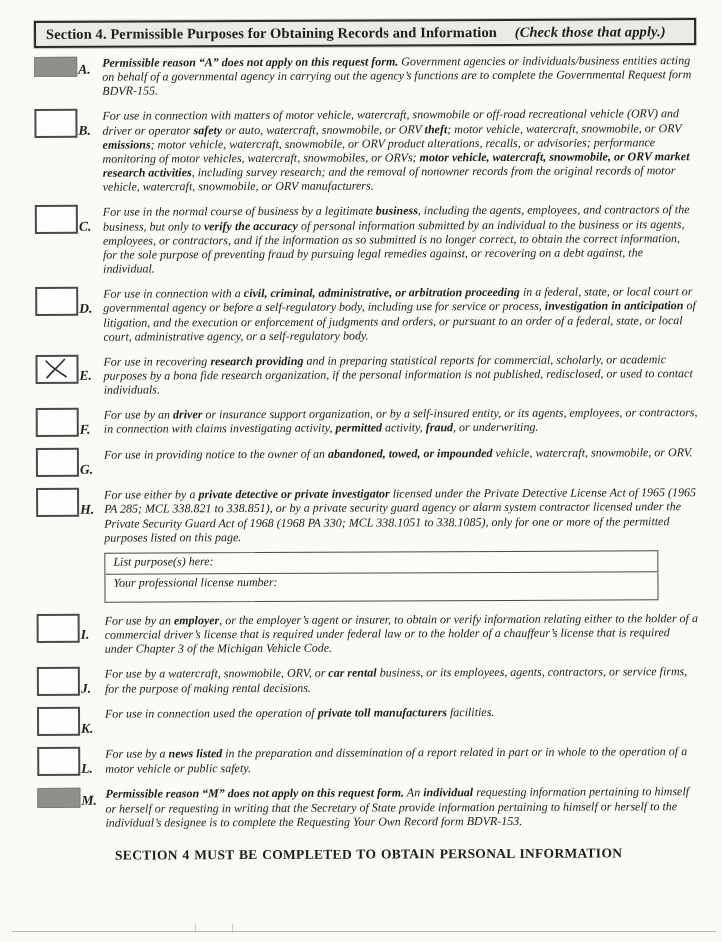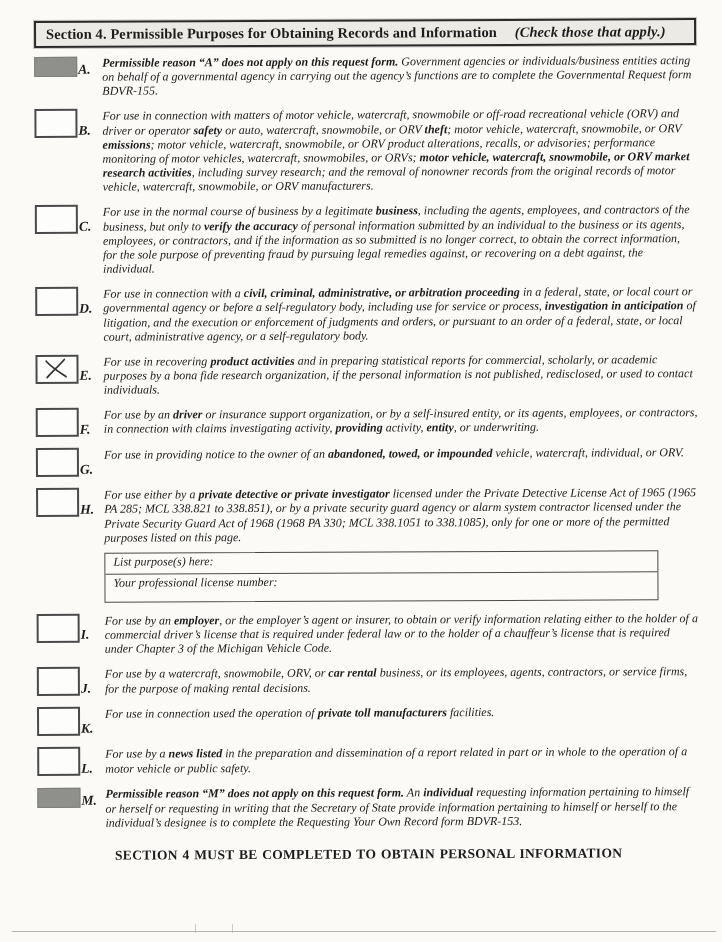--- a/index.html
+++ b/index.html
@@ -139,35 +139,35 @@
         <div class="item">
           <div class="cbcol">
             <div class="checkbox checked">
               <svg viewBox="0 0 43 29" width="39" height="25">
                 <path d="M9 5 C 15 12, 23 17, 32 23"></path>
                 <path d="M30 3 C 23 11, 15 18, 10 24"></path>
               </svg>
             </div>
             <span class="letter">E.</span>
           </div>
-          <div class="itext"><span>For use in recovering </span><span class="b">product activities</span><span> and in preparing statistical reports for commercial, scholarly, or academic purposes by a bona fide research organization, if the personal information is not published, redisclosed, or used to contact individuals.</span></div>
+          <div class="itext"><span>For use in recovering </span><span class="b">research providing</span><span> and in preparing statistical reports for commercial, scholarly, or academic purposes by a bona fide research organization, if the personal information is not published, redisclosed, or used to contact individuals.</span></div>
         </div>
         <div class="item">
           <div class="cbcol">
             <div class="checkbox unchecked"></div>
             <span class="letter">F.</span>
           </div>
-          <div class="itext"><span>For use by an </span><span class="b">driver</span><span> or insurance support organization, or by a self-insured entity, or its agents, employees, or contractors, in connection with claims investigating activity, </span><span class="b">providing</span><span> activity, </span><span class="b">entity</span><span>, or underwriting.</span></div>
+          <div class="itext"><span>For use by an </span><span class="b">driver</span><span> or insurance support organization, or by a self-insured entity, or its agents, employees, or contractors, in connection with claims investigating activity, </span><span class="b">permitted</span><span> activity, </span><span class="b">fraud</span><span>, or underwriting.</span></div>
         </div>
         <div class="item">
           <div class="cbcol">
             <div class="checkbox unchecked"></div>
             <span class="letter">G.</span>
           </div>
-          <div class="itext"><span>For use in providing notice to the owner of an </span><span class="b">abandoned, towed, or impounded</span><span> vehicle, watercraft, individual, or ORV.</span></div>
+          <div class="itext"><span>For use in providing notice to the owner of an </span><span class="b">abandoned, towed, or impounded</span><span> vehicle, watercraft, snowmobile, or ORV.</span></div>
         </div>
         <div class="item">
           <div class="cbcol">
             <div class="checkbox unchecked"></div>
             <span class="letter">H.</span>
           </div>
           <div class="itext"><span>For use either by a </span><span class="b">private detective or private investigator</span><span> licensed under the Private Detective License Act of 1965 (1965 PA 285; MCL 338.821 to 338.851), or by a private security guard agency or alarm system contractor licensed under the Private Security Guard Act of 1968 (1968 PA 330; MCL 338.1051 to 338.1085), only for one or more of the permitted purposes listed on this page.</span><div class="fieldsbox">
               <div class="fieldrow"><span class="flabel">List purpose(s) here:</span></div>
               <div class="fieldrow"><span class="flabel">Your professional license number:</span></div>
             </div></div>

